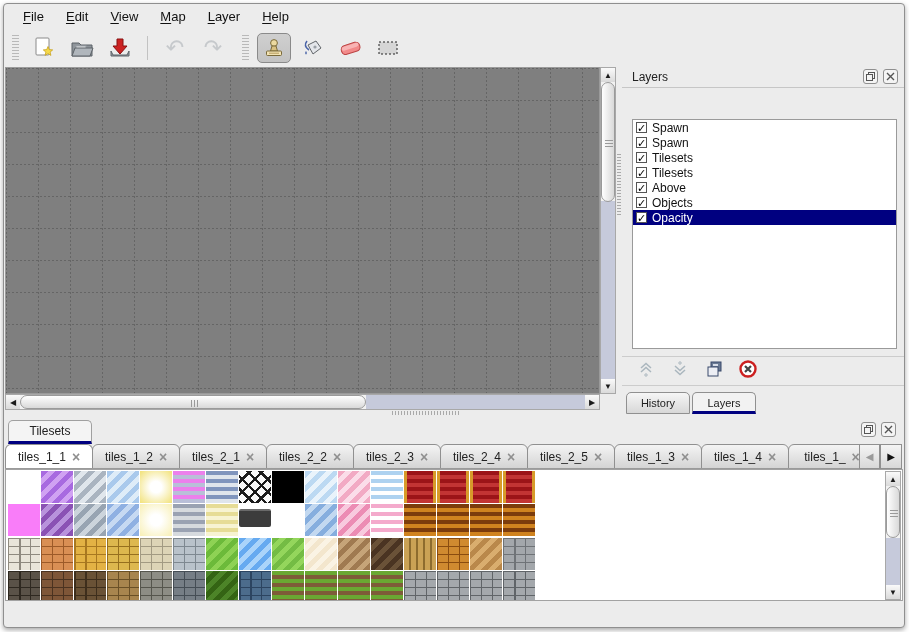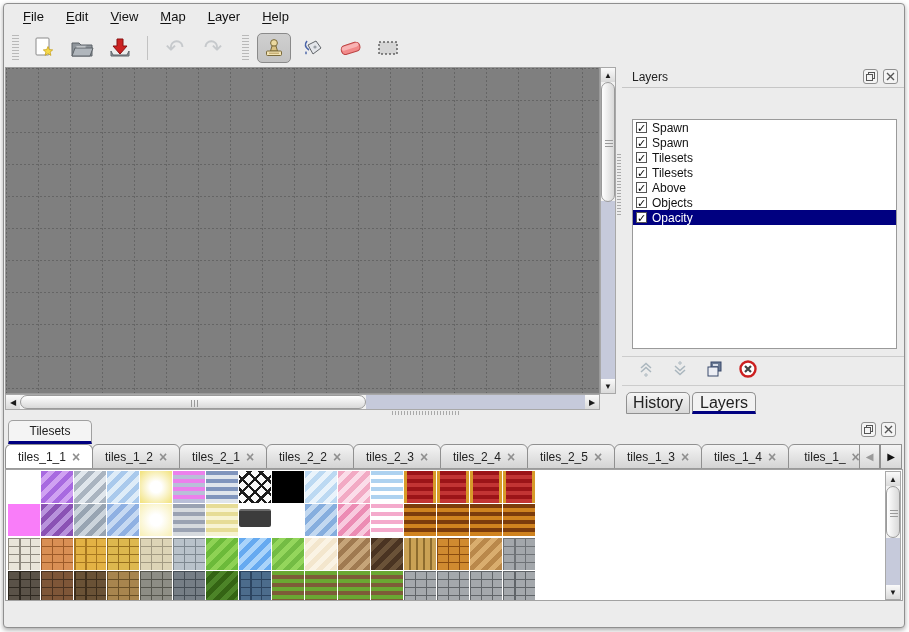--- a/index.html
+++ b/index.html
@@ -42,21 +42,21 @@
   .opacity-label { font-size: 12px; color: #222; position: absolute; top: 2px; }
   .slider-track { position: absolute; left: 58px; top: 7px; width: 198px; height: 5px; background: #000080; border-radius: 2px; }
   .slider-handle { position: absolute; left: 232px; top: 0px; width: 28px; height: 16px; border: 1px solid #9a9a9a; border-radius: 8px;
      background: repeating-linear-gradient(90deg,#cfcfcf 0 1px, transparent 1px 3px), repeating-linear-gradient(180deg,#cfcfcf 0 1px, transparent 1px 3px), linear-gradient(180deg,#fbfbfb,#e2e2e2); }
   .layer-list { position: absolute; left: 10px; top: 53px; width: 265px; height: 230px; background: #fff; border: 1px solid #9a9a9a; overflow: hidden; }
   .layer-row { display: flex; align-items: center; height: 15px; font-size: 12px; color: #111; }
   .layer-row.selected { background: #000080; color: #fff; }
   .chk { width: 11px; height: 11px; background: #fff; border: 1px solid #555; margin: 0 5px 0 3px; font-size: 11px; line-height: 10px; text-align: center; color: #000; flex: none; }
   .layer-btns { position: absolute; left: 0px; top: 290px; width: 100%; height: 30px; border-top: 1px solid #cccccc; border-bottom: 1px solid #cccccc; display: flex; align-items: center; gap: 14px; padding-left: 14px; }
   .bottom-tabs { position: absolute; left: 4px; top: 326px; height: 22px; display: flex; }
-  .btab { height: 22px; width: 64px; text-align: center; font-size: 16px; line-height: 20px; color: #222;
+  .btab { height: 22px; width: 64px; text-align: center; font-size: 11px; line-height: 20px; color: #222;
      border: 1px solid #909090; border-radius: 5px 5px 0 0; background: linear-gradient(180deg,#f6f6f6,#d8d8d8); margin-right: 2px; }
   .btab.active { background: #f2f2f2; border-bottom: 3px solid #000080; }
   
   .tilesets-panel { position: absolute; left: 0; top: 414px; width: 100%; height: 184px; }
   .dock-tab { position: absolute; left: 4px; top: 2px; width: 84px; height: 24px; background: #f4f4f4; border: 1px solid #a0a0a0; border-bottom: 3px solid #000080; border-radius: 5px 5px 0 0; font-size: 12px; color: #222; line-height: 20px; text-align: center; }
   .tile-tabs { position: absolute; left: 1px; top: 26px; width: 855px; height: 25px; display: flex; overflow: hidden; border-bottom: 1px solid #9a9a9a; }
   .ttab { flex: none; width: 88px; height: 25px; display: flex; align-items: center; justify-content: center; gap: 6px;
      border: 1px solid #909090; border-radius: 6px 6px 0 0; background: linear-gradient(180deg,#f4f4f4,#d4d4d4); font-size: 12px; color: #222; margin-right: -1px; }
   .ttab.active { background: #fff; border-bottom: 1px solid #fff; }
   .ttab .x { color: #8f8f8f; font-weight: bold; font-size: 14px; line-height: 12px; }

